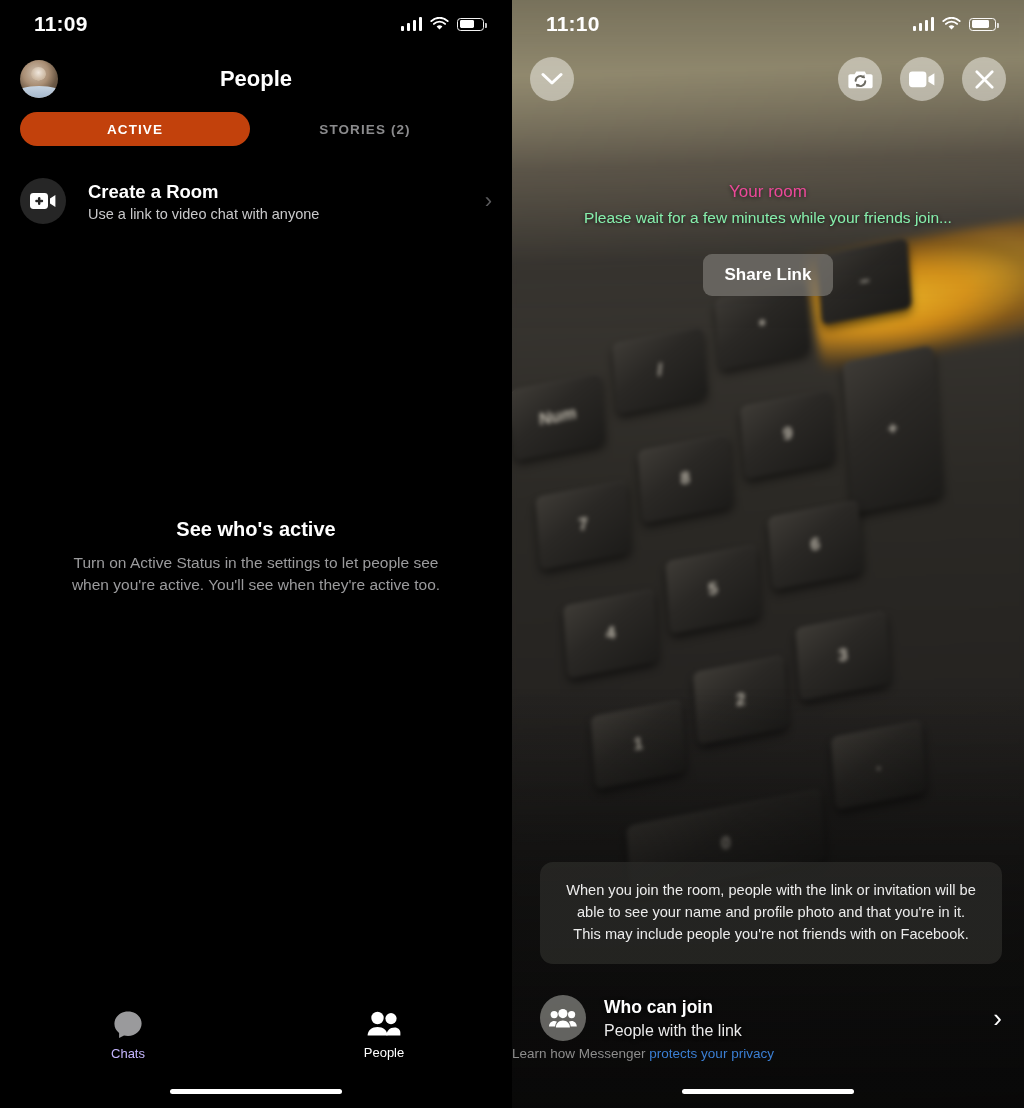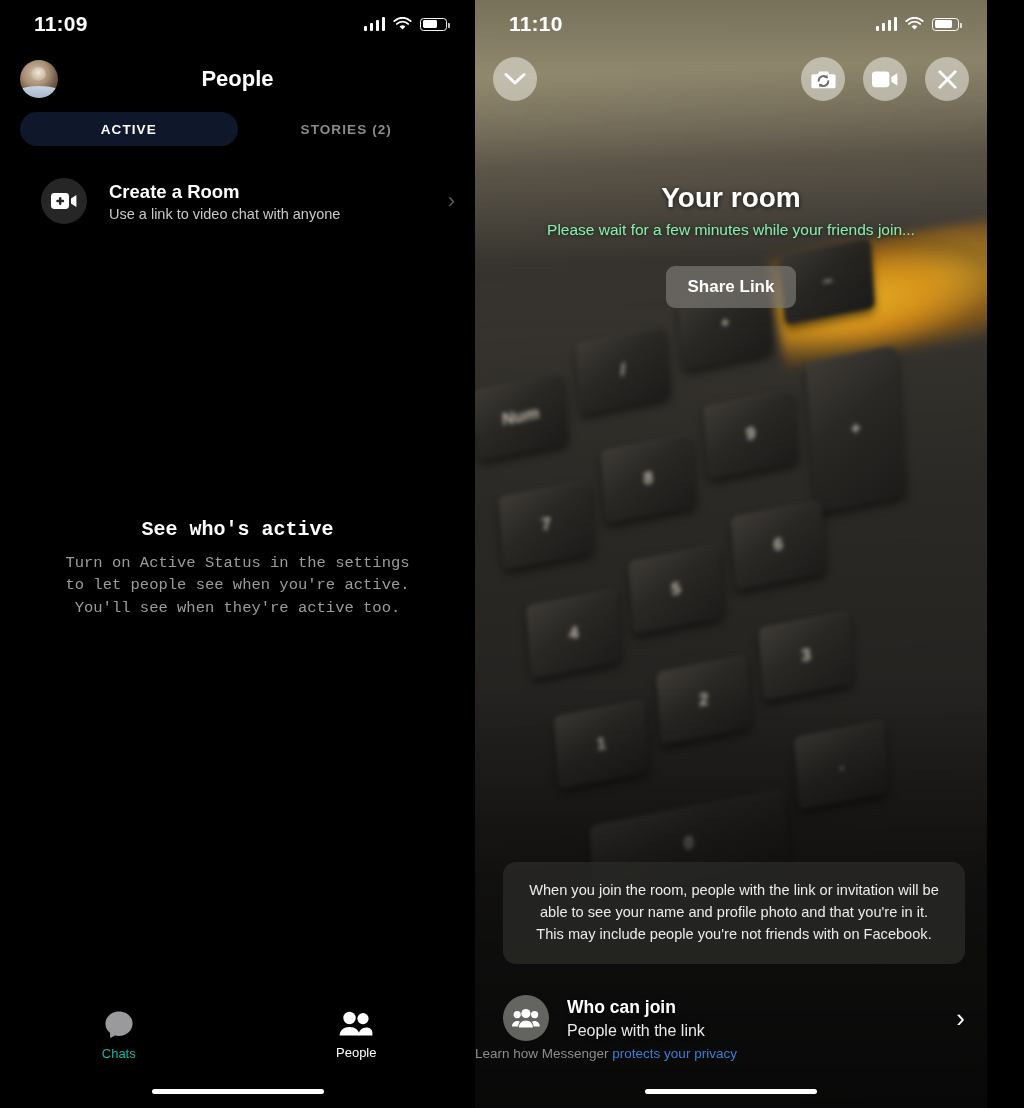--- a/index.html
+++ b/index.html
@@ -30,21 +30,21 @@
     border-radius:3.6px; padding:1.6px; position:relative;
   }
   .batt span { display:block; height:100%; background:#fff; border-radius:1.4px; }
   .batt:after {
     content:""; position:absolute; right:-3.6px; top:4px;
     width:2px; height:5px; background:rgba(255,255,255,.75); border-radius:0 1px 1px 0;
   }
 
   
   .left {
-    position:relative; width:475px; height:1108px;
+    position:relative; width:512px; height:1108px;
     background:#000; overflow:hidden;border-radius:9px;
   }
   .l-header {
     position:relative; height:62px; margin-top:48px;
     display:flex; align-items:center; padding:0 20px;
   }
   .avatar {
     width:38px; height:38px; border-radius:50%;
     background:
       radial-gradient(circle at 42% 34%, #cfc0b0 0%, #a98e74 38%, #6d5a47 62%, #4a3d31 100%),
@@ -65,60 +65,60 @@
     position:absolute; left:0; right:0; text-align:center;
     color:#fff; font-size:22px; font-weight:700; pointer-events:none;
   }
 
   .tabs { display:flex; align-items:center; padding:0 20px; margin-top:2px; gap:0; }
   .tab {
     height:34px; display:flex; align-items:center; justify-content:center;
     font-size:13.5px; font-weight:700; letter-spacing:1.1px;
   }
   .tab.active {
-    width:230px; border-radius:17px; background:#0f172a; color:#fff;
+    width:230px; border-radius:17px; background:#c2410c; color:#fff;
   }
   .tab.idle { width:230px; color:#8b8b8d; }
 
   .room-row {
-    display:flex; align-items:center; padding:0 20px; margin-top:26px; height:58px;margin-left:21px;
+    display:flex; align-items:center; padding:0 20px; margin-top:26px; height:58px;
   }
   .room-ic {
     width:46px; height:46px; border-radius:50%; background:#262626;
     display:flex; align-items:center; justify-content:center; flex:0 0 auto;
   }
   .room-txt { margin-left:22px; flex:1; }
   .room-t { color:#fff; font-size:18.5px; font-weight:700; line-height:1.25; }
   .room-s { color:#c9c9cb; font-size:14.5px; margin-top:3px; }
   .chev-r { color:#5a5a5c; font-size:22px; font-weight:400; line-height:1; }
 
   .empty {
     position:absolute; left:0; right:0; top:518px;
-    display:flex; flex-direction:column; align-items:center; padding:0 62px;font-family:Liberation Mono, monospace;
+    display:flex; flex-direction:column; align-items:center; padding:0 62px;
   }
   .empty-t { color:#fff; font-size:20px; font-weight:700; }
   .empty-d {
     color:#9b9b9d; font-size:15.5px; line-height:1.44; text-align:center; margin-top:11px;
   }
   .turn-on {
     margin-top:20px; background:#17a2fb; color:#fff;
     font-size:16.5px; font-weight:700; padding:11px 26px; border-radius:9px; border:0;
     font-family:inherit; cursor:pointer;
   }
 
   .tabbar {
     position:absolute; left:0; right:0; bottom:38px; height:70px;
     display:flex; align-items:center;
   }
   .tb {
     flex:1; display:flex; flex-direction:column; align-items:center; gap:7px;
   }
   .tb-l { font-size:13px; }
   .tb.on .tb-l { color:#fff; }
-  .tb.off .tb-l { color:#14b8a6; }
+  .tb.off .tb-l { color:#c4b5fd; }
 
   .home-ind {
     position:absolute; bottom:14px; left:50%; transform:translateX(-50%);
     width:172px; height:5px; border-radius:3px; background:#fff;
   }
 
   
   .right {
     position:relative; width:512px; height:1108px; overflow:hidden;
     background:#121110;
@@ -171,21 +171,21 @@
     background:rgba(235,233,226,.55);
     display:flex; align-items:center; justify-content:center; border:0; cursor:pointer;
   }
   .r-top-right { display:flex; gap:18px; }
 
   .r-hero {
     position:absolute; top:182px; left:0; right:0; z-index:25;
     display:flex; flex-direction:column; align-items:center; padding:0 16px;
   }
   .r-title {
-    color:#ffffff; font-size:28px; font-weight:700;
+    color:#ec4899; font-size:17px; font-weight:400;
     text-shadow:0 1px 5px rgba(0,0,0,.75);
   }
   .r-sub {
     color:#86efac; font-size:15.5px; margin-top:7px; text-align:center;
     text-shadow:0 1px 5px rgba(0,0,0,.8);
   }
   .share {
     margin-top:27px; background:rgba(120,118,112,.72); color:#fff;
     font-size:17px; font-weight:700; padding:11px 22px; border-radius:9px;
     border:0; font-family:inherit; cursor:pointer;

